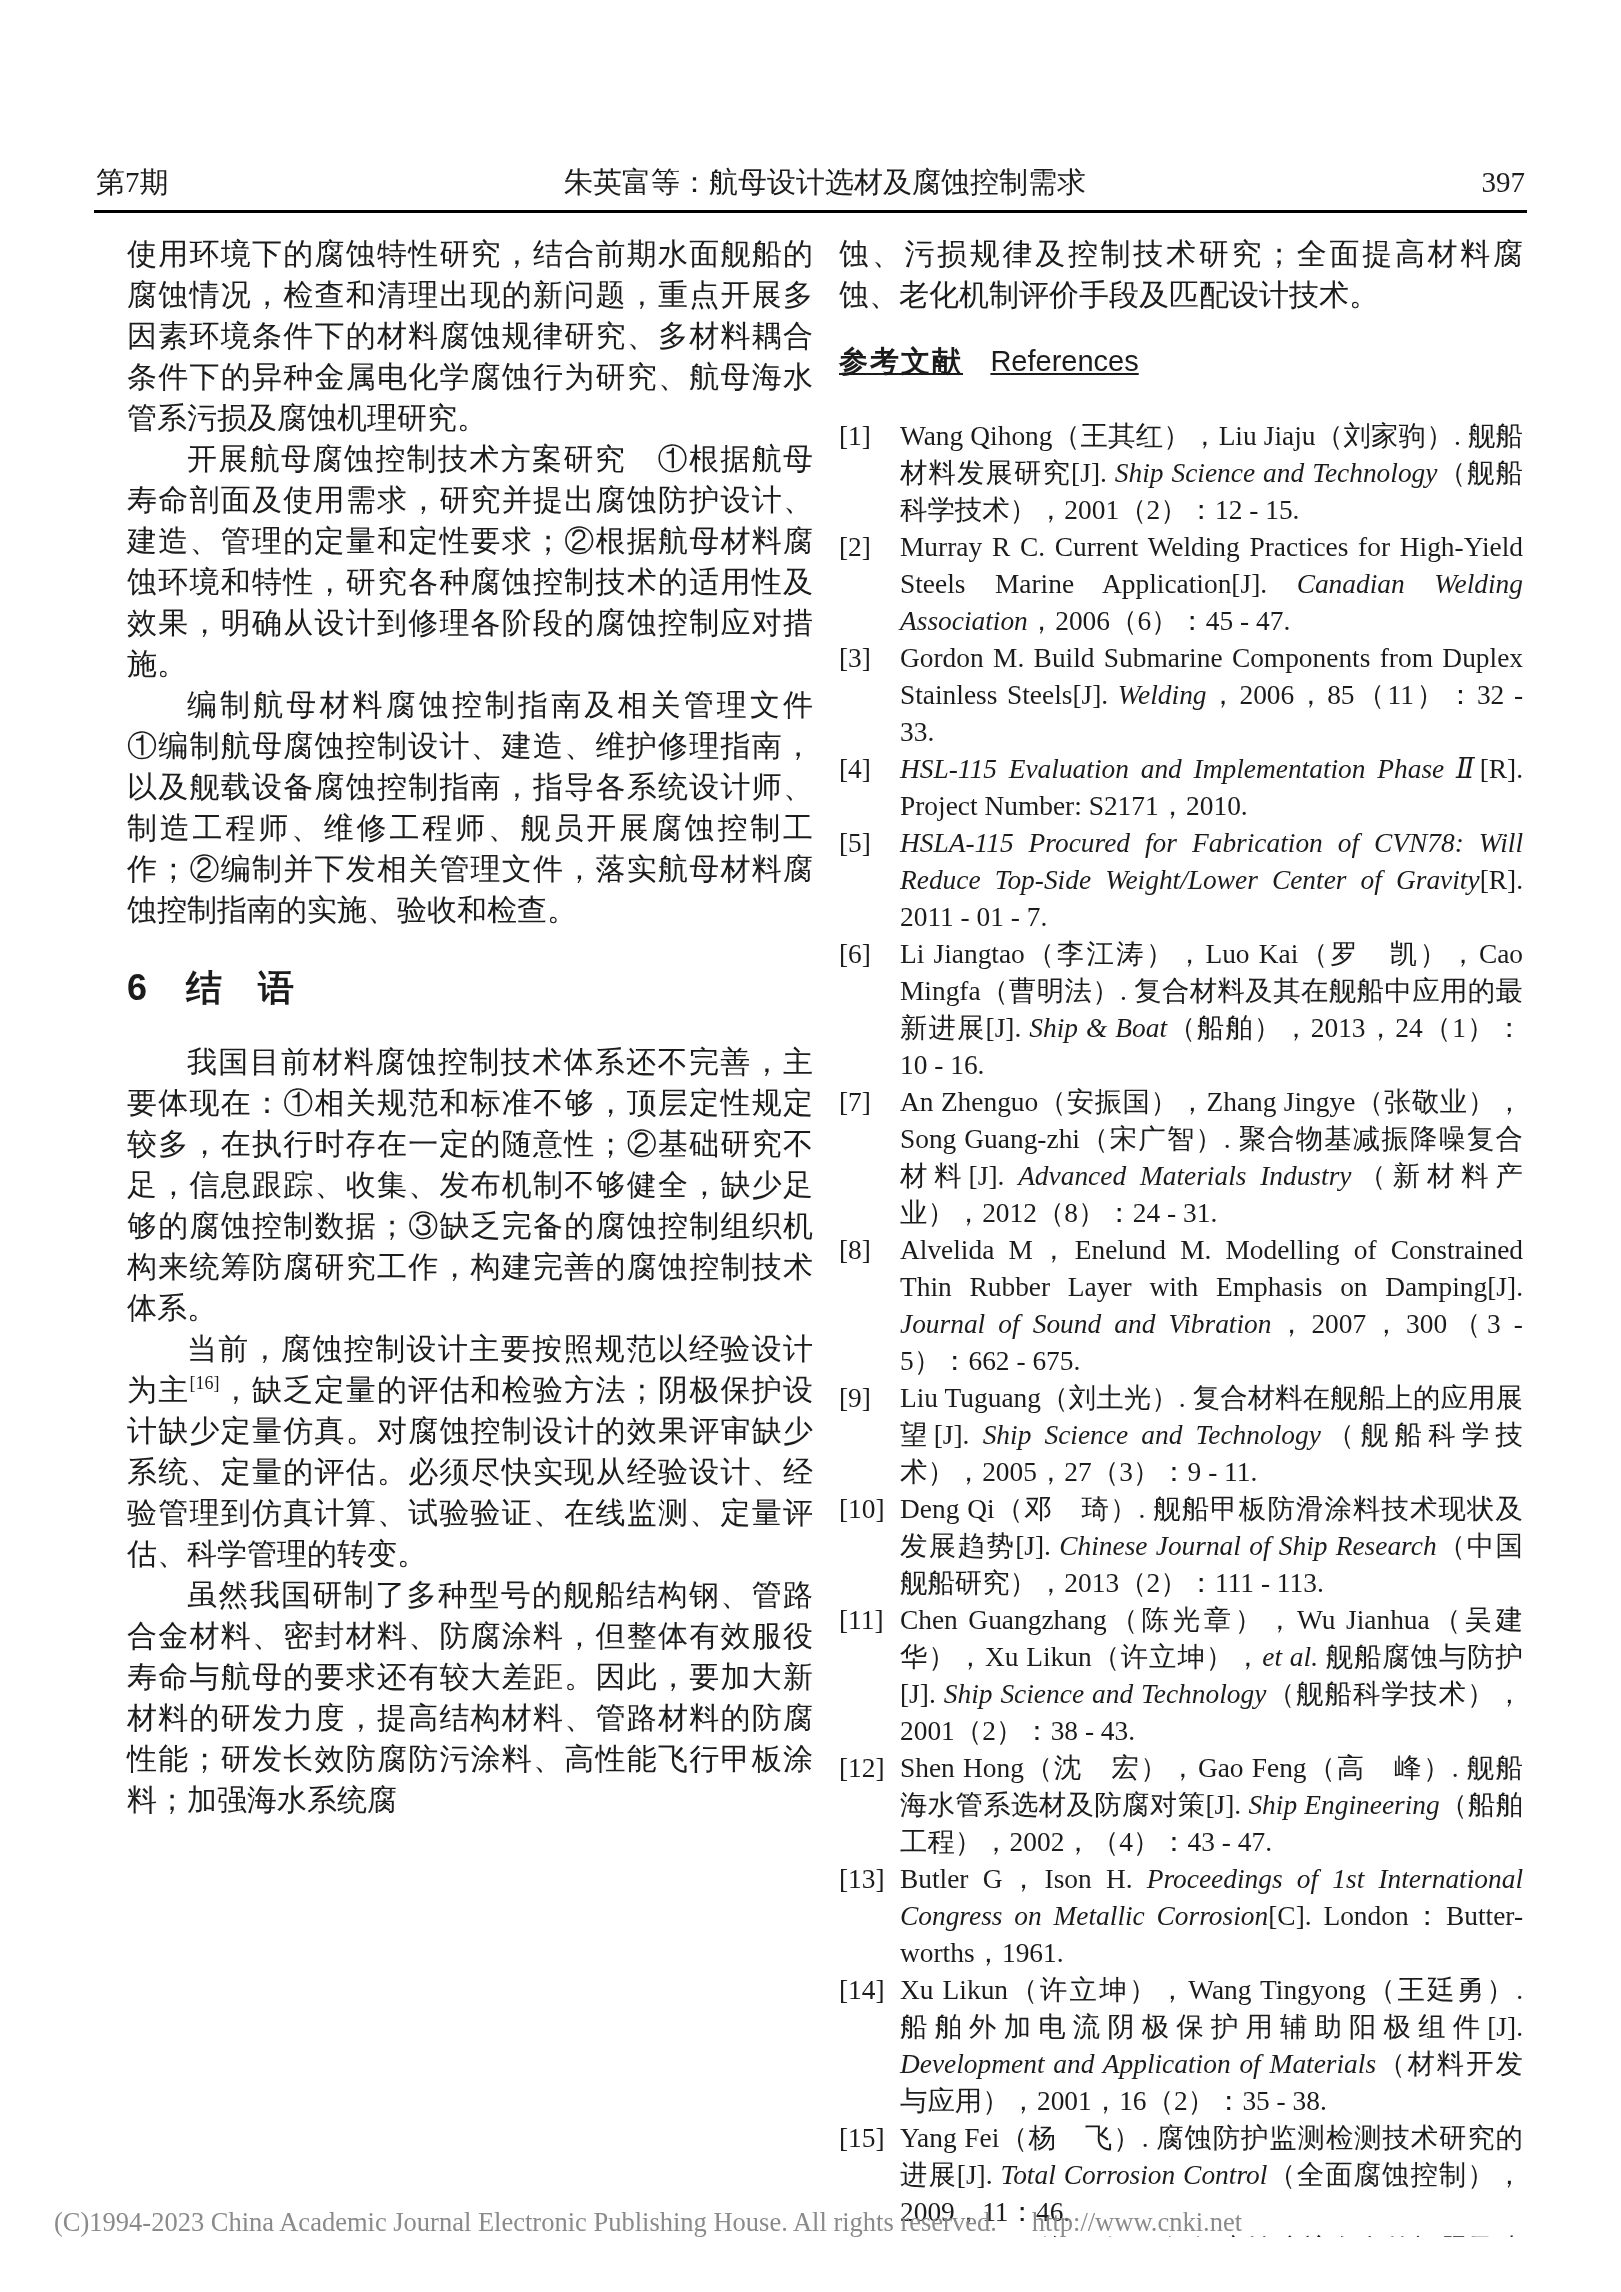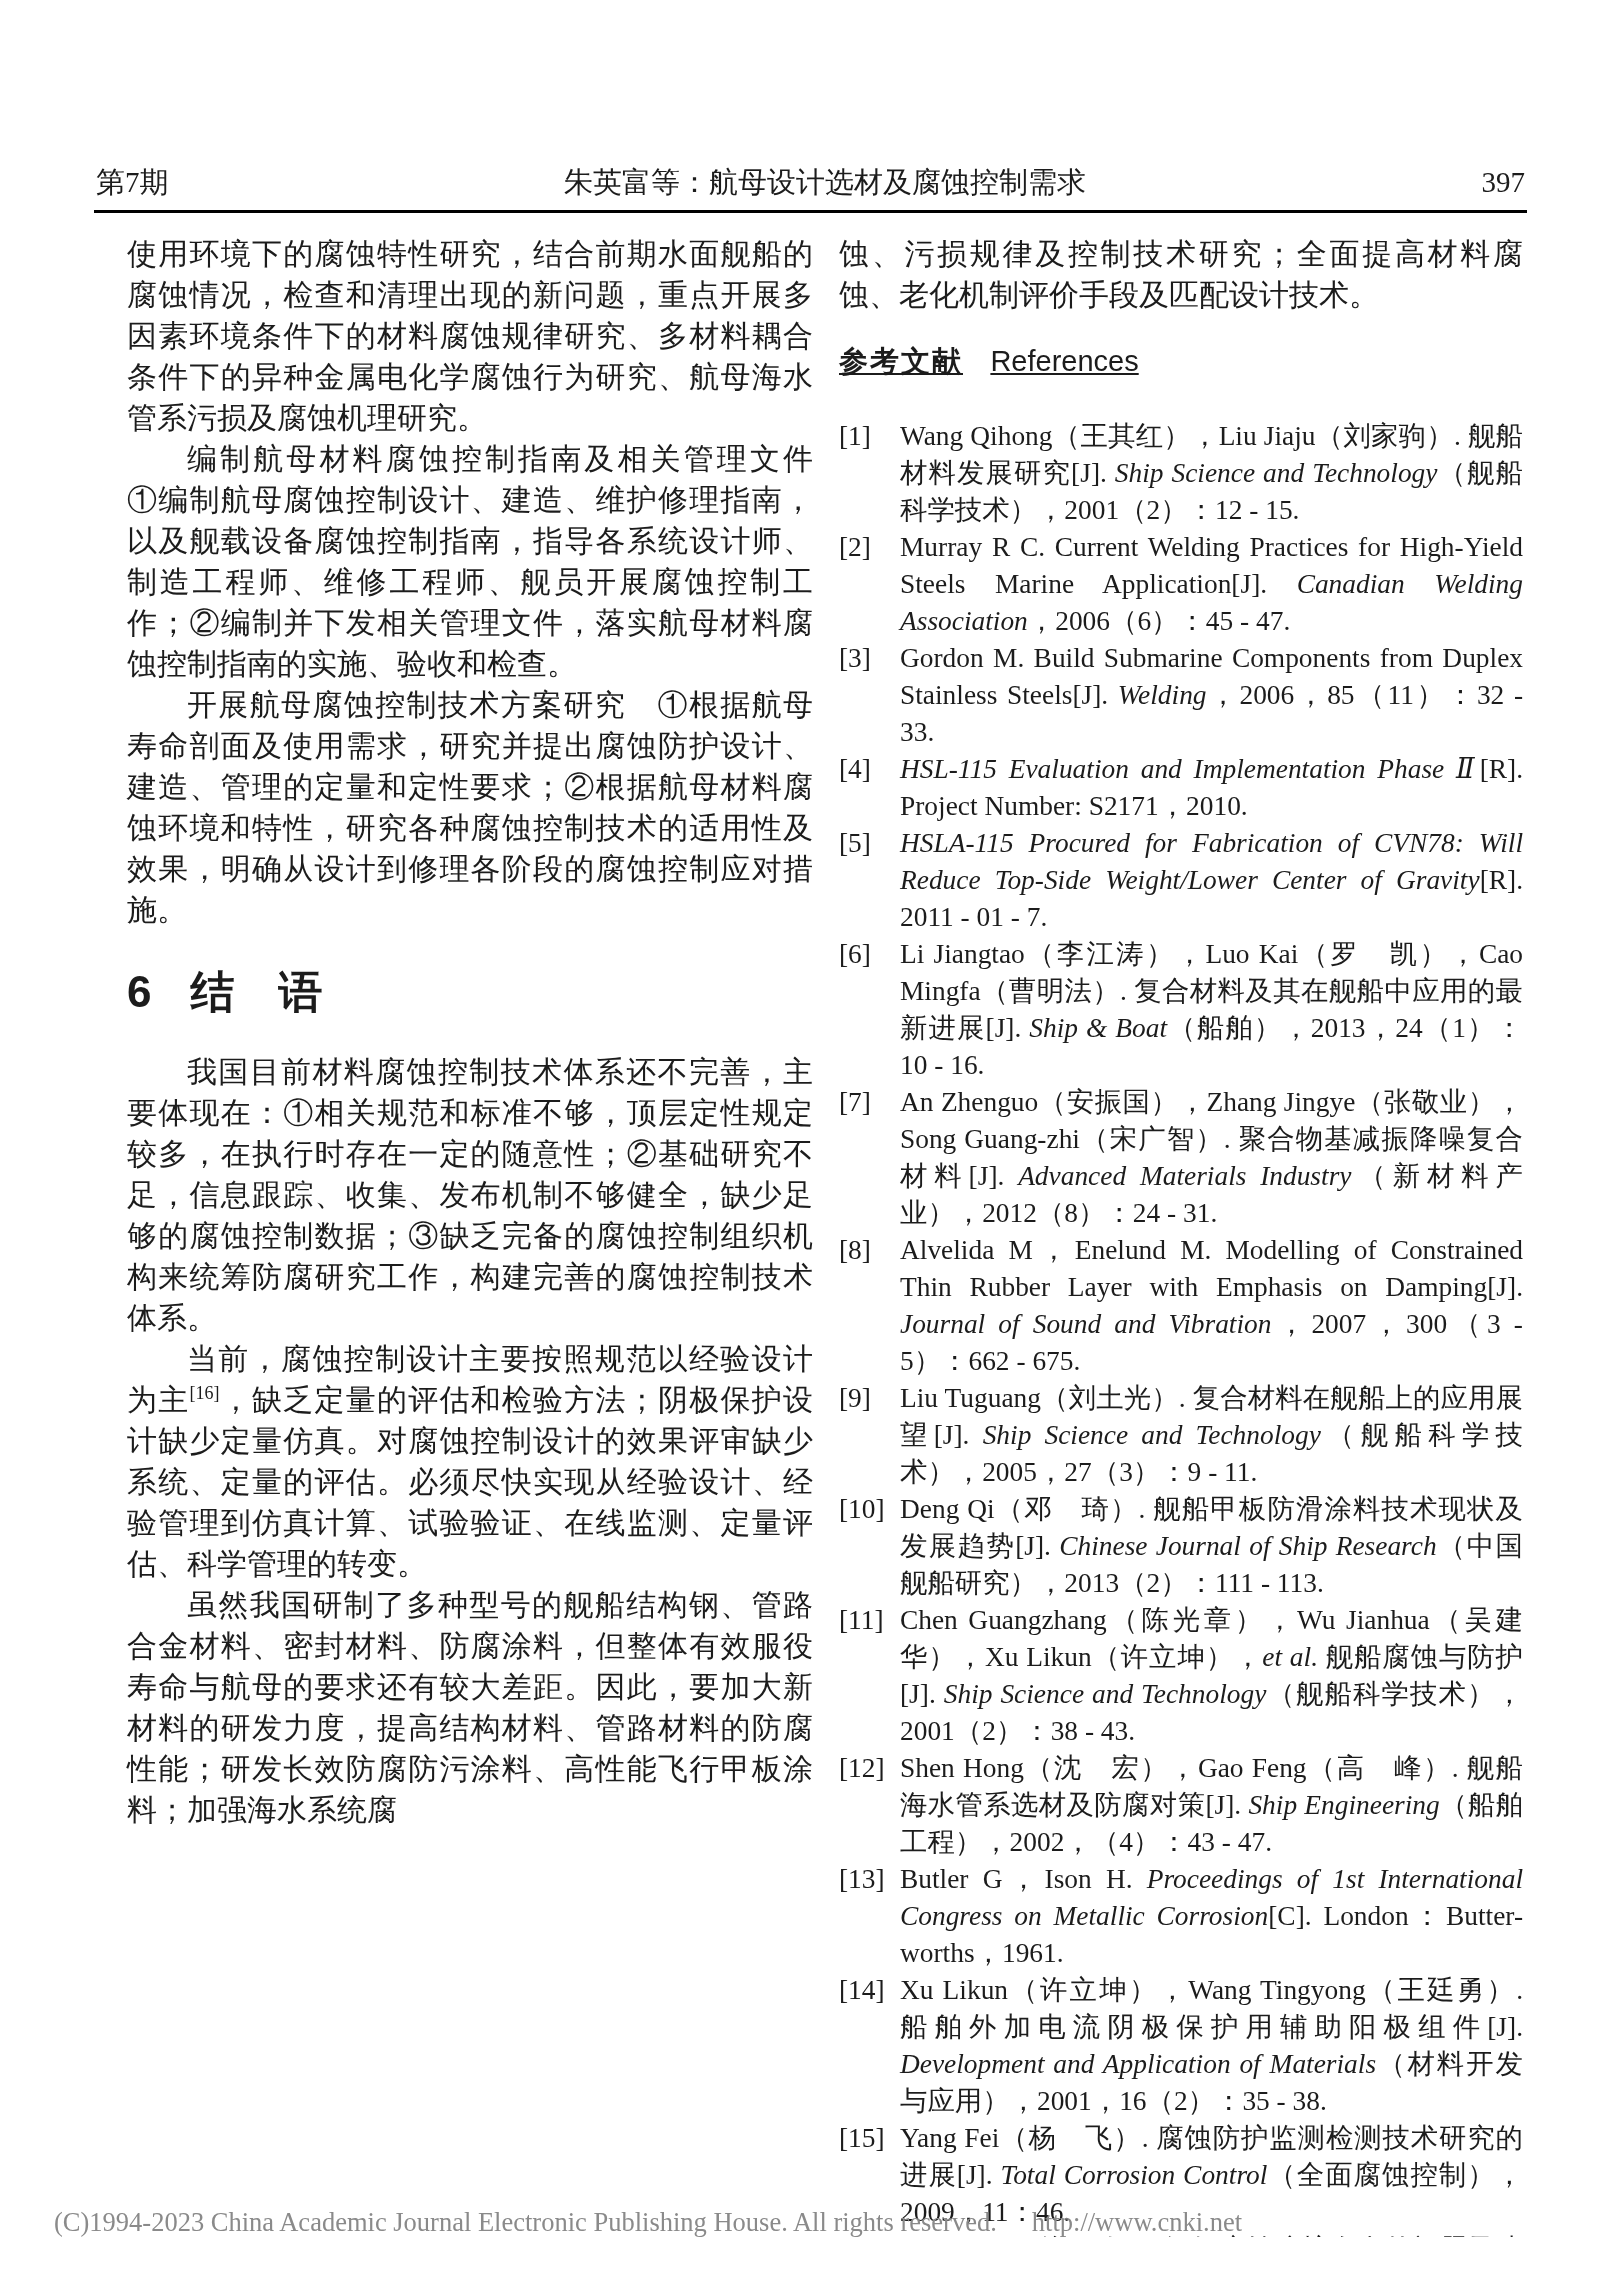--- a/index.html
+++ b/index.html
@@ -45,21 +45,21 @@
   .body-p.indent { text-indent: 2em; }
   sup {
     font-size: 0.6em;
     line-height: 0;
     vertical-align: super;
   }
   .section-heading {
     margin: 37px 0 33px 0;
     font-family: "Liberation Sans", "DejaVu Sans", sans-serif;
     font-weight: bold;
-    font-size: 44px;
+    font-size: 36px;
     line-height: 1.15;
   }
   .sh-num { margin-right: 39px; }
   .ref-heading {
     margin: 29px 0 39px 0;
     font-family: "Liberation Sans", "DejaVu Sans", sans-serif;
     font-size: 29px;
     line-height: 1.2;
     text-decoration: underline;
   }
@@ -98,22 +98,22 @@
   <div class="header">
     <span>第7期</span>
     <span>朱英富等：航母设计选材及腐蚀控制需求</span>
     <span>397</span>
   </div>
 
   <div class="header-rule"></div>
 
   <div class="col col-left" id="col-left">
       <p class="body-p"><span>使用环境下的腐蚀特性研究，结合前期水面舰船的腐蚀情况，检查和清理出现的新问题，重点开展多因素环境条件下的材料腐蚀规律研究、多材料耦合条件下的异种金属电化学腐蚀行为研究、航母海水管系污损及腐蚀机理研究。</span></p>
+      <p class="body-p indent"><span>开展航母腐蚀控制技术方案研究　①根据航母寿命剖面及使用需求，研究并提出腐蚀防护设计、建造、管理的定量和定性要求；②根据航母材料腐蚀环境和特性，研究各种腐蚀控制技术的适用性及效果，明确从设计到修理各阶段的腐蚀控制应对措施。</span></p>
       <p class="body-p indent"><span>编制航母材料腐蚀控制指南及相关管理文件　①编制航母腐蚀控制设计、建造、维护修理指南，以及舰载设备腐蚀控制指南，指导各系统设计师、制造工程师、维修工程师、舰员开展腐蚀控制工作；②编制并下发相关管理文件，落实航母材料腐蚀控制指南的实施、验收和检查。</span></p>
-      <p class="body-p indent"><span>开展航母腐蚀控制技术方案研究　①根据航母寿命剖面及使用需求，研究并提出腐蚀防护设计、建造、管理的定量和定性要求；②根据航母材料腐蚀环境和特性，研究各种腐蚀控制技术的适用性及效果，明确从设计到修理各阶段的腐蚀控制应对措施。</span></p>
       <div class="section-heading"><span class="sh-num">6</span><span class="sh-title">结　语</span></div>
       <p class="body-p indent"><span>我国目前材料腐蚀控制技术体系还不完善，主要体现在：①相关规范和标准不够，顶层定性规定较多，在执行时存在一定的随意性；②基础研究不足，信息跟踪、收集、发布机制不够健全，缺少足够的腐蚀控制数据；③缺乏完备的腐蚀控制组织机构来统筹防腐研究工作，构建完善的腐蚀控制技术体系。</span></p>
       <p class="body-p indent"><span>当前，腐蚀控制设计主要按照规范以经验设计为主</span><sup>[16]</sup><span>，缺乏定量的评估和检验方法；阴极保护设计缺少定量仿真。对腐蚀控制设计的效果评审缺少系统、定量的评估。必须尽快实现从经验设计、经验管理到仿真计算、试验验证、在线监测、定量评估、科学管理的转变。</span></p>
       <p class="body-p indent"><span>虽然我国研制了多种型号的舰船结构钢、管路合金材料、密封材料、防腐涂料，但整体有效服役寿命与航母的要求还有较大差距。因此，要加大新材料的研发力度，提高结构材料、管路材料的防腐性能；研发长效防腐防污涂料、高性能飞行甲板涂料；加强海水系统腐</span></p>
     </div>
 
   <div class="col col-right">
     <p class="body-p" id="right-cont"><span>蚀、污损规律及控制技术研究；全面提高材料腐蚀、老化机制评价手段及匹配设计技术。</span></p>
     <div class="ref-heading">
       <span class="ref-zh">参考文献</span><span class="ref-en">References</span>

